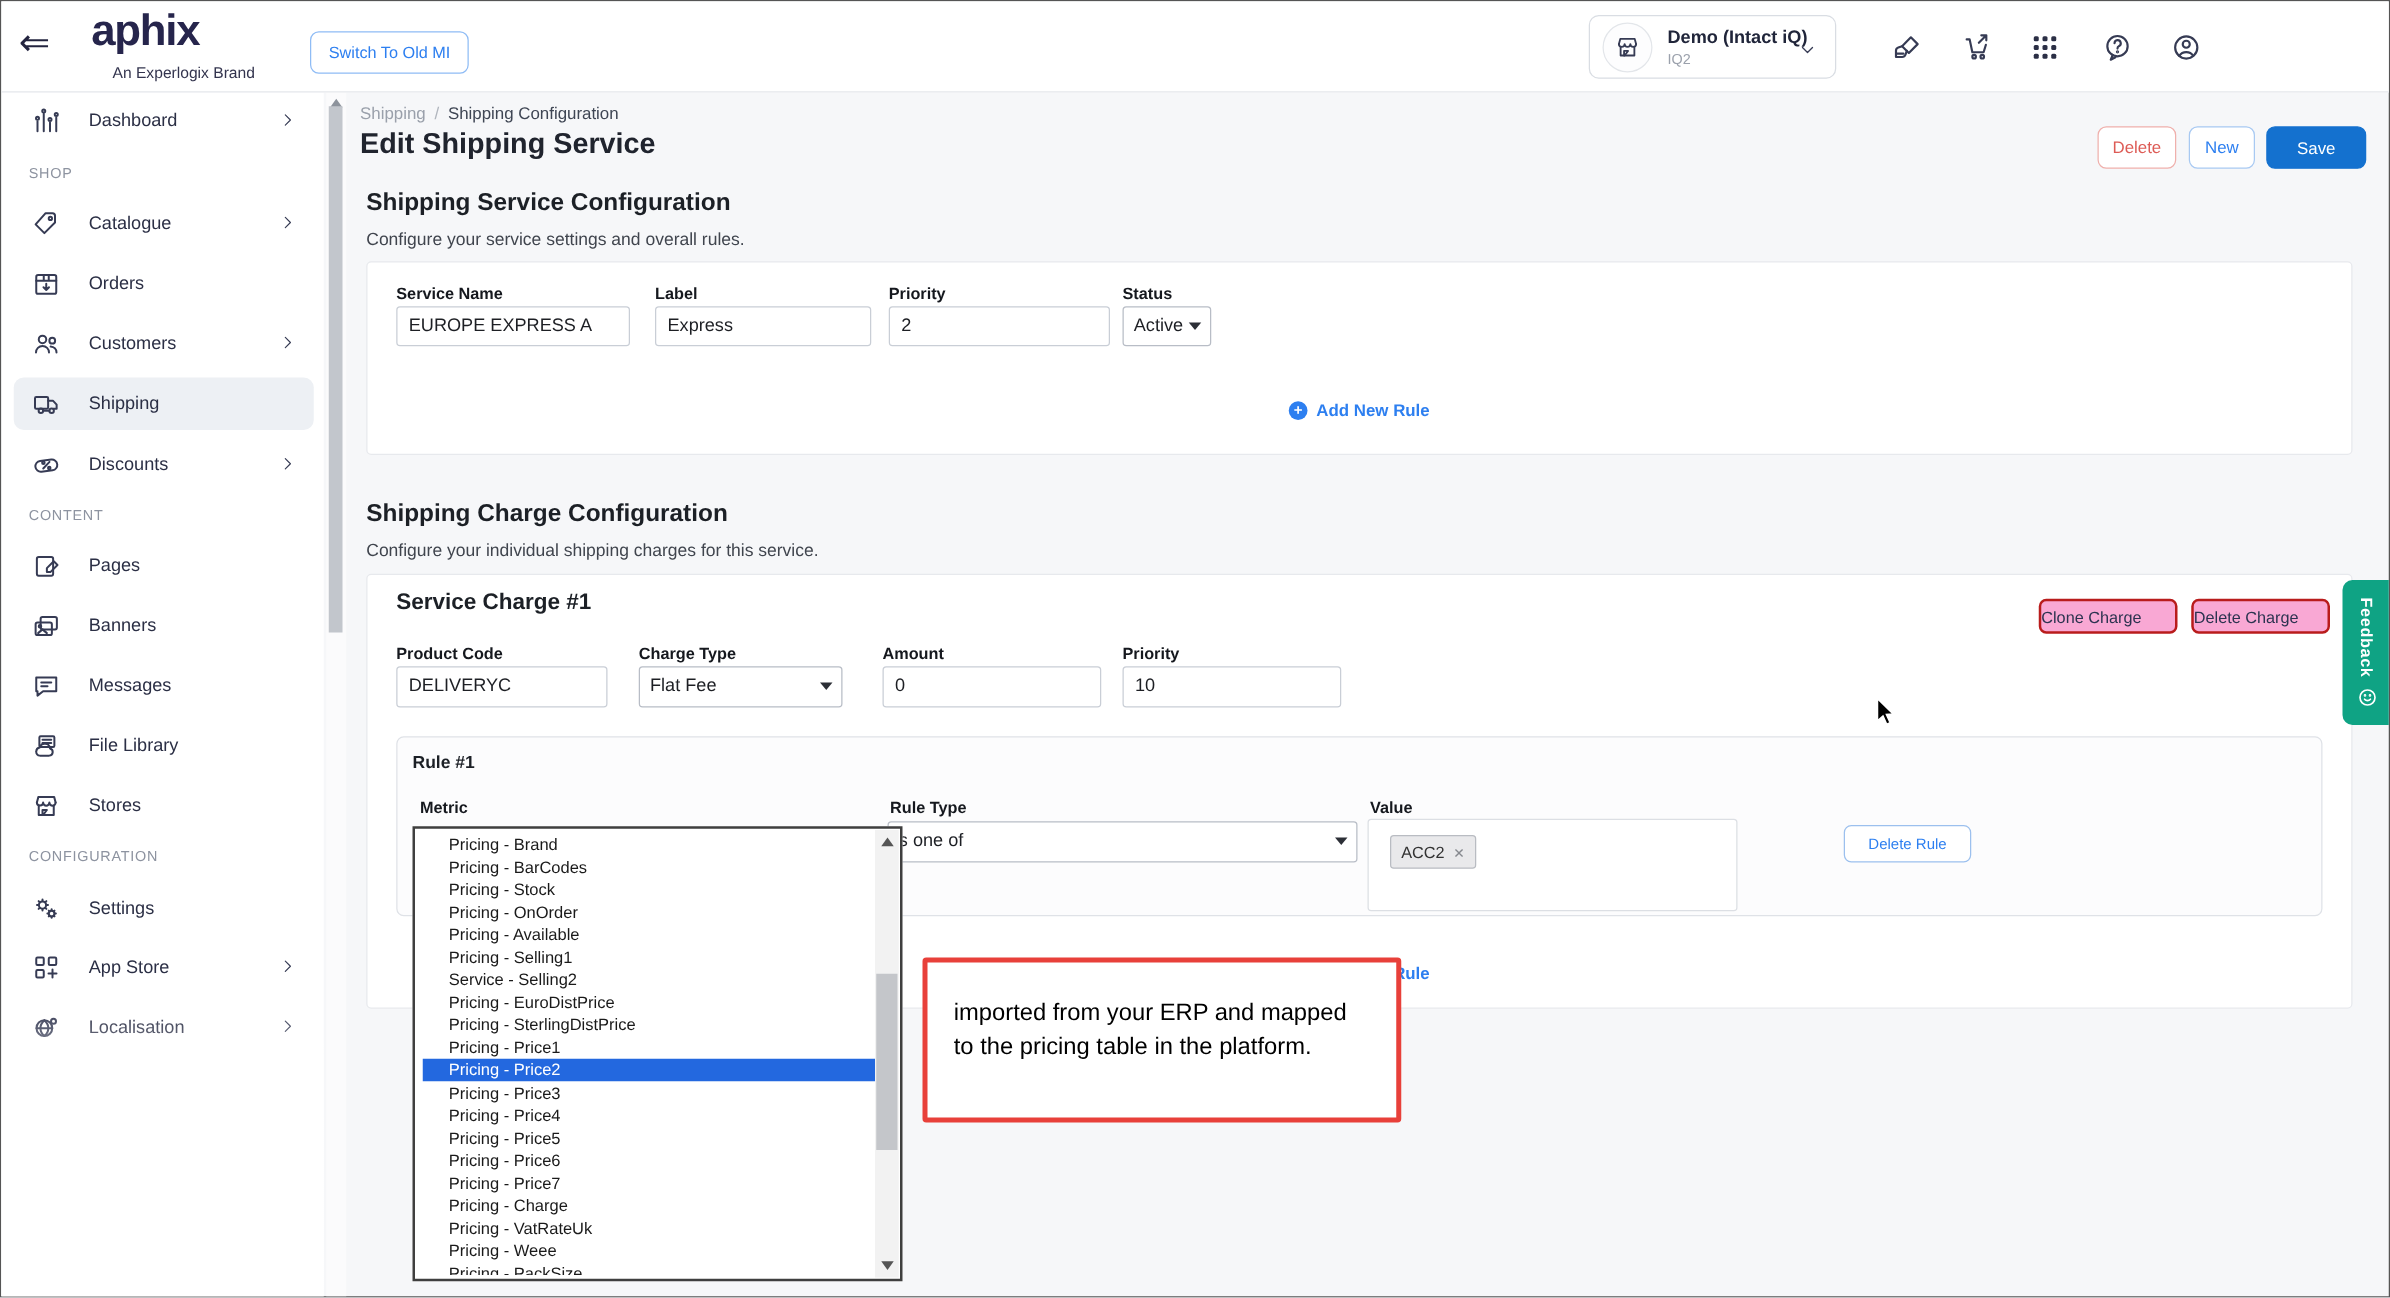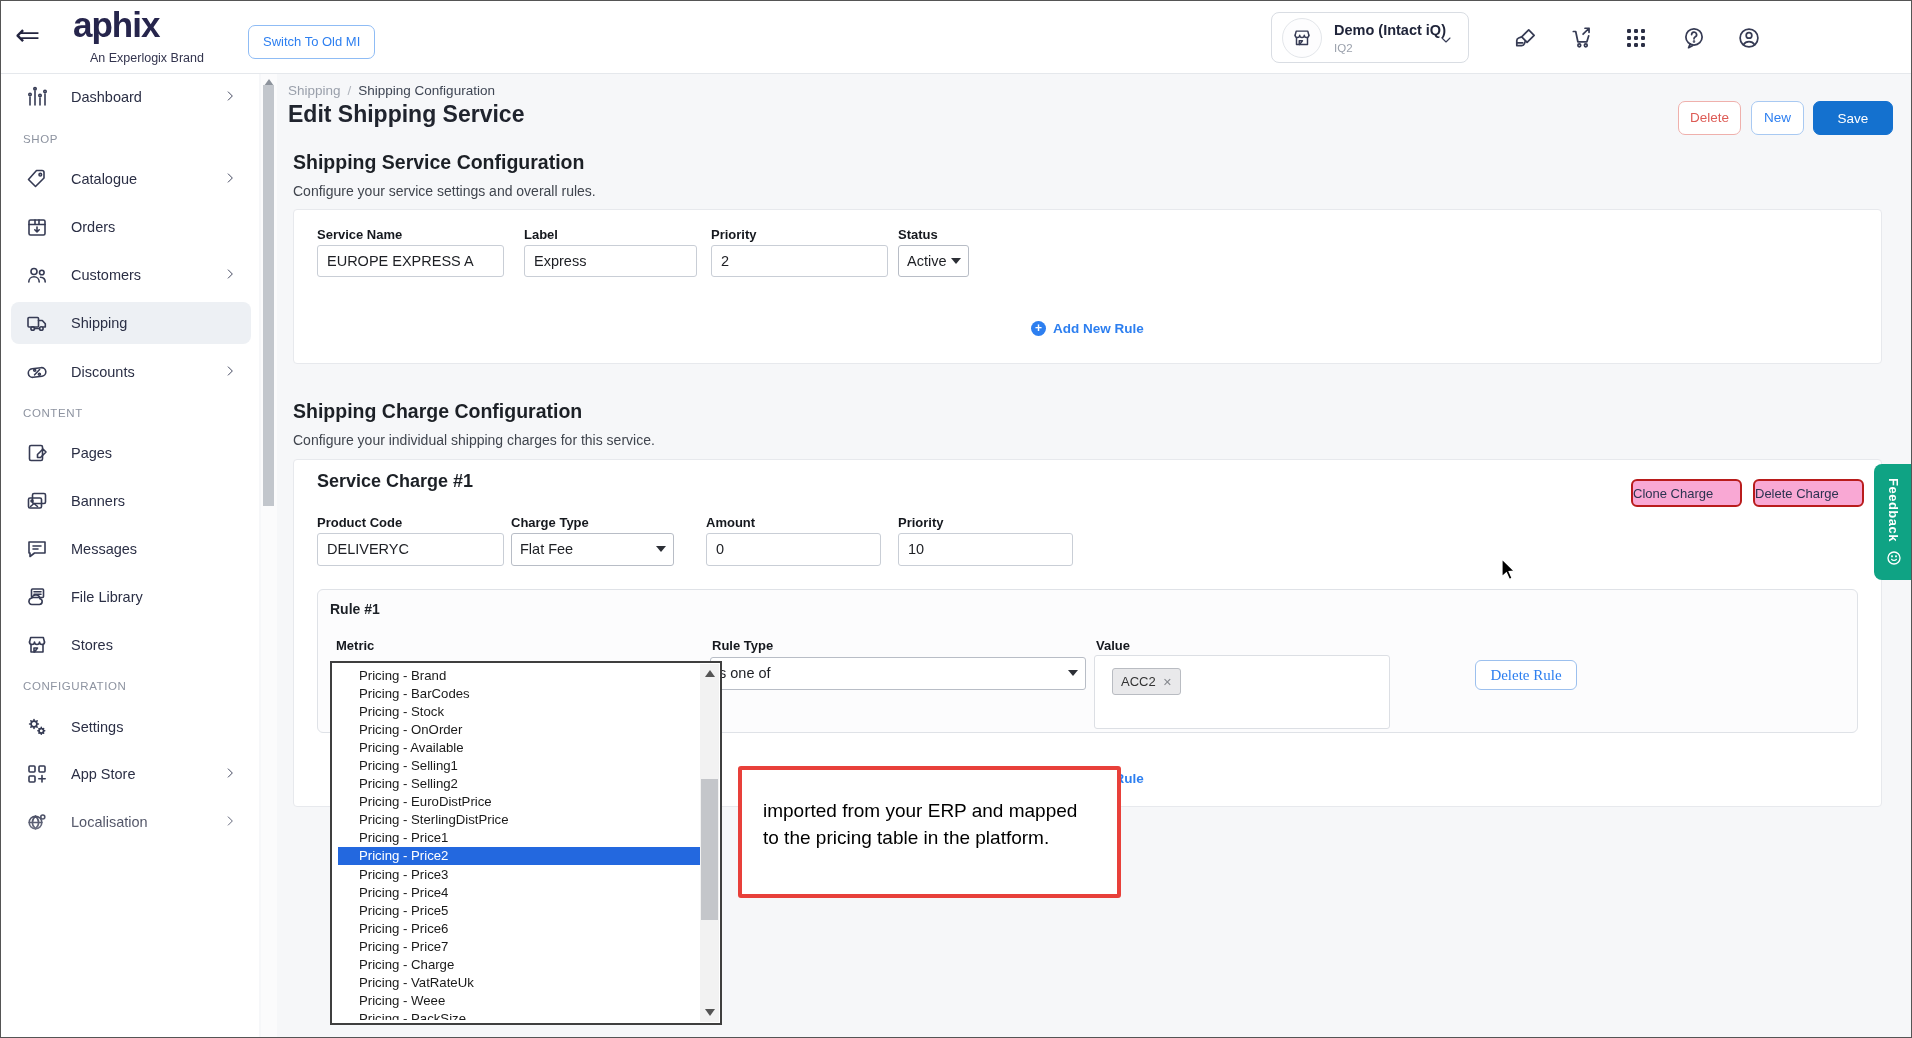--- a/index.html
+++ b/index.html
@@ -59,21 +59,21 @@
   .plus-badge { width:15px; height:15px; border-radius:50%; background:#2d7ff0; color:#fff; font-size:12px; line-height:15px; text-align:center; font-weight:700; }
 
   .charge-title { position:absolute; left:316px; top:470px; font-size:18px; font-weight:700; color:#1c2026; }
   .btn-chip { position:absolute; height:28px; background:#f9a8d4; border:2px solid #b91c1c; border-radius:6px; color:#2c3350; font-size:13px; line-height:26px; cursor:pointer; }
 
   .rule-box { position:absolute; left:316px; top:588px; width:1541px; height:144px; border:1px solid #dfe2e7; border-radius:6px; background:#fcfcfd; }
   .rule-title { position:absolute; left:329px; top:600px; font-size:14px; font-weight:700; color:#1c2026; }
   .value-box { position:absolute; left:1093px; top:654px; width:296px; height:74px; border:1px solid #dcdfe4; border-radius:3px; background:#fff; }
   .tag { position:absolute; left:17px; top:12px; height:27px; background:#e9e9eb; border:1px solid #b9bcc2; border-radius:3px; padding:0 8px; font-size:13px; color:#333; line-height:25px; }
   .tag .tag-x { color:#85888e; font-size:11px; margin-left:7px; cursor:pointer; }
-  .btn-delete-rule { position:absolute; left:1474px; top:659px; width:102px; height:30px; background:#fff; border:1px solid #9cc0ee; border-radius:6px; color:#2d7ff0; font-size:15px; line-height:28px; text-align:center; cursor:pointer;font-family:Liberation Serif, serif; }
+  .btn-delete-rule { position:absolute; left:1474px; top:659px; width:102px; height:30px; background:#fff; border:1px solid #9cc0ee; border-radius:6px; color:#2d7ff0; font-size:12px; line-height:28px; text-align:center; cursor:pointer; }
 
   
   .dropdown { position:absolute; left:329px; top:660px; width:392px; height:364px; background:#fff; border:2px solid #3f3f3f; z-index:40; display:flex;justify-content:center; }
   .dd-options { flex:1; margin:3px 0 3px 6px; overflow:hidden; }
   .dd-option { height:18.1px; font-size:13.2px; color:#1a1a1a; padding-left:21px; display:flex; align-items:center; white-space:nowrap; cursor:pointer; }
   .dd-scrollbar { width:19px; margin:1px 1px 1px 0; background:#f2f2f2; position:relative; }
   .dd-sb-arrow { position:absolute; left:4.5px; width:0; height:0; border-left:5px solid transparent; border-right:5px solid transparent; }
   .dd-sb-up { top:6px; border-bottom:7px solid #555; }
   .dd-sb-down { bottom:6px; border-top:7px solid #555; }
   .dd-sb-thumb { position:absolute; left:1px; top:115px; width:17px; height:141px; background:#c4c6ca; }
@@ -338,21 +338,21 @@
 
   <div class="sec-heading" style="top:399px">Shipping Charge Configuration</div>
   <div class="sec-subtitle" style="top:431px">Configure your individual shipping charges for this service.</div>
 
   <div class="card" style="top:458px;height:348px"></div>
   <div class="charge-title">Service Charge #1</div>
   <div class="btn-chip" style="left:1630px;top:478px;width:111px">Clone Charge</div>
   <div class="btn-chip" style="left:1752px;top:478px;width:111px">Delete Charge</div>
 
   <div class="field-label" style="left:316px;top:514px">Product Code</div>
-  <div class="tinput" style="left:316px;top:532px;width:187px;height:33px;line-height:31px">DELIVERYC</div>
+  <div class="tinput" style="left:316px;top:532px;width:169px;height:33px;line-height:31px">DELIVERYC</div>
   <div class="field-label" style="left:510px;top:514px">Charge Type</div>
   <div class="tselect" style="left:510px;top:532px;width:163px;height:33px;line-height:31px"><span>Flat Fee</span><span class="sel-arrow"></span></div>
   <div class="field-label" style="left:705px;top:514px">Amount</div>
   <div class="tinput" style="left:705px;top:532px;width:175px;height:33px;line-height:31px">0</div>
   <div class="field-label" style="left:897px;top:514px">Priority</div>
   <div class="tinput" style="left:897px;top:532px;width:175px;height:33px;line-height:31px">10</div>
 
   <div class="rule-box"></div>
   <div class="rule-title">Rule #1</div>
   <div class="field-label" style="left:335px;top:637px">Metric</div>
@@ -370,21 +370,21 @@
   </div>
 
   <div class="dropdown">
     <div class="dd-options">
       <div class="dd-option">Pricing - Brand</div>
       <div class="dd-option">Pricing - BarCodes</div>
       <div class="dd-option">Pricing - Stock</div>
       <div class="dd-option">Pricing - OnOrder</div>
       <div class="dd-option">Pricing - Available</div>
       <div class="dd-option">Pricing - Selling1</div>
-      <div class="dd-option">Pricing - Selling2</div>
+      <div class="dd-option">Service - Selling2</div>
       <div class="dd-option">Pricing - EuroDistPrice</div>
       <div class="dd-option">Pricing - SterlingDistPrice</div>
       <div class="dd-option">Pricing - Price1</div>
       <div class="dd-option" style="background: rgb(35, 104, 223); color: rgb(255, 255, 255);">Pricing - Price2</div>
       <div class="dd-option">Pricing - Price3</div>
       <div class="dd-option">Pricing - Price4</div>
       <div class="dd-option">Pricing - Price5</div>
       <div class="dd-option">Pricing - Price6</div>
       <div class="dd-option">Pricing - Price7</div>
       <div class="dd-option">Pricing - Charge</div>

